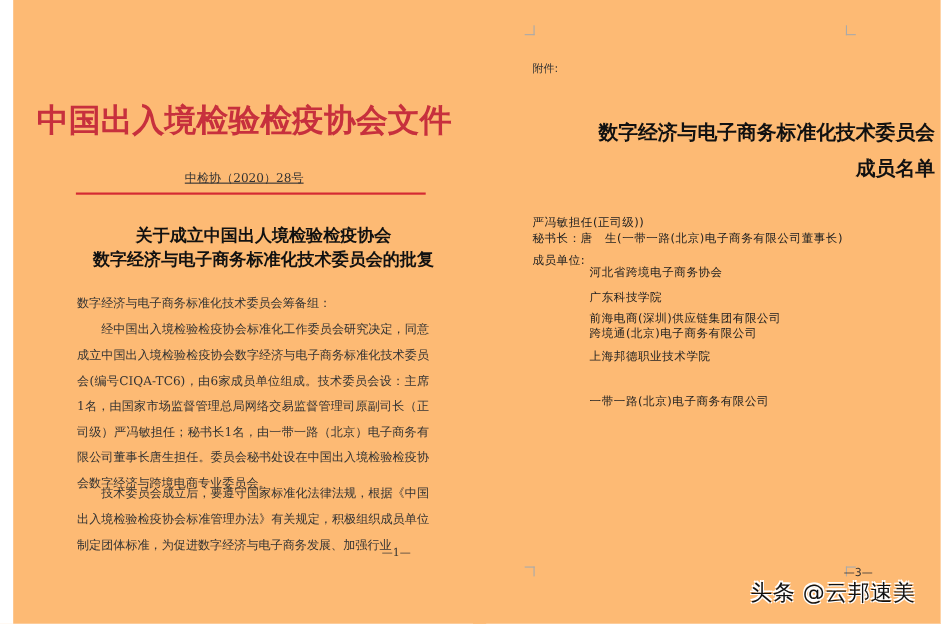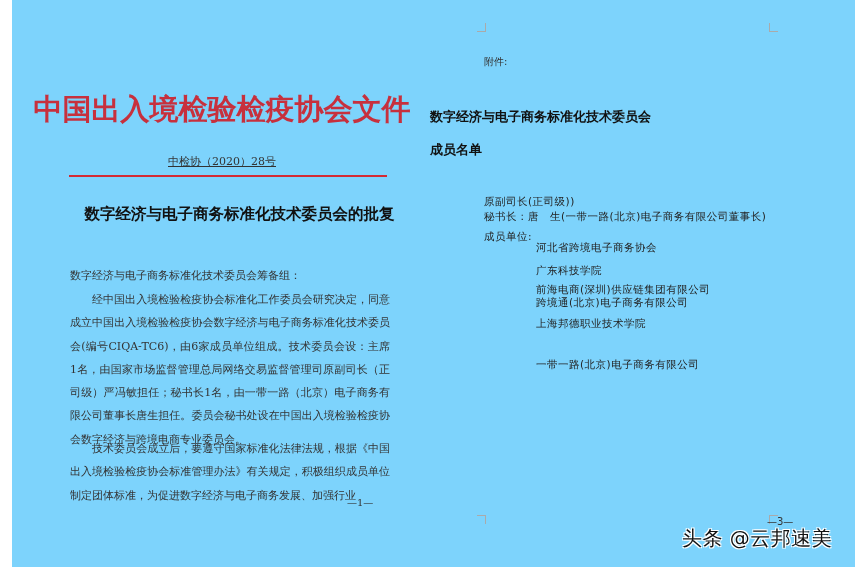--- a/index.html
+++ b/index.html
@@ -1,18 +1,18 @@
 <!DOCTYPE html>
 <html><head>
   <meta charset="utf-8">
   <style>
     html, body { margin: 0; padding: 0; background: #ffffff; }
     body { width: 855px; height: 567px; position: relative; overflow: hidden;
       font-family: "DejaVu Serif", "Liberation Serif", serif; color: #222; }
-    .page { position: absolute; top: 0; height: 567px; background: #7dd3fc; }
+    .page { position: absolute; top: 0; height: 567px; background: #fdba74; }
     .page-left { left: 12px; width: 430px; }
     .page-right { left: 430px; width: 425px; }
 
     .org-title { position: absolute; left: 0; width: 420px; top: 90px; text-align: center;
       color: #c7303d; font-family: "DejaVu Sans", sans-serif; font-size: 29px; font-weight: bold; letter-spacing: 0px; }
     .doc-number { position: absolute; left: 0; width: 420px; top: 154px; text-align: center;
       font-size: 11px; color: #333; text-decoration: underline; }
     .red-rule { position: absolute; left: 57px; width: 318px; top: 175px; height: 2px; background: #d42a33; }
 
     .doc-title { position: absolute; left: 55px; width: 345px; top: 203px; text-align: center;
@@ -24,22 +24,22 @@
     .para2 { top: 437px; text-indent: 22px; }
     .page-num-left { position: absolute; left: 335px; top: 497px; font-size: 10px; color: #333; }
 
     .crop { position: absolute; width: 8px; height: 8px; border-color: #aaa; border-style: solid; border-width: 0; }
     .crop-tl { left: 47px; top: 23px; border-right-width: 1px; border-bottom-width: 1px; }
     .crop-tr { left: 339px; top: 23px; border-left-width: 1px; border-bottom-width: 1px; }
     .crop-bl { left: 47px; top: 515px; border-right-width: 1px; border-top-width: 1px; }
     .crop-br { left: 339px; top: 515px; border-left-width: 1px; border-top-width: 1px; }
 
     .attachment-label { position: absolute; left: 54px; top: 55px; font-size: 10px; color: #333; font-family: "DejaVu Sans", sans-serif; }
-    .member-title { position: absolute; left: 0; width: 420px; text-align: left;
-      font-family: "DejaVu Sans", sans-serif; font-weight: bold; font-size: 13px; color: #111; }
+    .member-title { position: absolute; left: 0; width: 420px; text-align: right;
+      font-family: "DejaVu Sans", sans-serif; font-weight: bold; font-size: 18px; color: #111; }
     .mt1 { top: 108px; }
     .mt2 { top: 141px; }
     .r-text { position: absolute; font-family: "DejaVu Sans", sans-serif; font-size: 10.5px; color: #222; white-space: nowrap; letter-spacing: 0.5px; }
     .chair1 { left: 54px; top: 174px; }
     .chair2 { left: 54px; top: 195px; }
     .secgen { left: 54px; top: 210px; }
     .units-label { left: 54px; top: 230px; }
     .unit { left: 106px; }
     .u0 { top: 241px; } .u1 { top: 264px; } .u2 { top: 283px; } .u3 { top: 296px; } .u4 { top: 317px; } .u5 { top: 358px; }
     .page-num-right { position: absolute; left: 337px; top: 516px; font-size: 10px; color: #333; font-family: "DejaVu Sans", sans-serif; }
@@ -47,37 +47,38 @@
       text-shadow: 1px 1px 0 #fff, -1px -1px 0 #fff, 1px -1px 0 #fff, -1px 1px 0 #fff; letter-spacing: 0.5px; }
   </style>
 </head>
 <body>
 
 <div class="page page-left">
   <div class="org-title">中国出入境检验检疫协会文件</div>
   <div class="doc-number">中检协（2020）28号</div>
   <div class="red-rule"></div>
   <div class="doc-title">
+    <div>关于成立中国出人境检验检疫协会</div>
     <div>数字经济与电子商务标准化技术委员会的批复</div>
   </div>
   <div class="salutation">数字经济与电子商务标准化技术委员会筹备组：</div>
   <div class="body-text para1">经中国出入境检验检疫协会标准化工作委员会研究决定，同意成立中国出入境检验检疫协会数字经济与电子商务标准化技术委员会(编号CIQA-TC6)，由6家成员单位组成。技术委员会设：主席1名，由国家市场监督管理总局网络交易监督管理司原副司长（正司级）严冯敏担任；秘书长1名，由一带一路（北京）电子商务有限公司董事长唐生担任。委员会秘书处设在中国出入境检验检疫协会数字经济与跨境电商专业委员会。</div>
   <div class="body-text para2">技术委员会成立后，要遵守国家标准化法律法规，根据《中国出入境检验检疫协会标准管理办法》有关规定，积极组织成员单位制定团体标准，为促进数字经济与电子商务发展、加强行业</div>
   <div class="page-num-left">—1—</div>
 </div>
 
 <div class="page page-right">
   <div class="crop crop-tl"></div>
   <div class="crop crop-tr"></div>
   <div class="crop crop-bl"></div>
   <div class="crop crop-br"></div>
   <div class="attachment-label">附件:</div>
   <div class="member-title mt1">数字经济与电子商务标准化技术委员会</div>
   <div class="member-title mt2">成员名单</div>
-  <div class="r-text chair2">原副司长(正司级))</div>
+  <div class="r-text chair2">严冯敏担任(正司级))</div>
   <div class="r-text secgen">秘书长：唐　生(一带一路(北京)电子商务有限公司董事长)</div>
   <div class="r-text units-label">成员单位:</div>
   <div class="r-text unit u0">河北省跨境电子商务协会</div>
   <div class="r-text unit u1">广东科技学院</div>
   <div class="r-text unit u2">前海电商(深圳)供应链集团有限公司</div>
   <div class="r-text unit u3">跨境通(北京)电子商务有限公司</div>
   <div class="r-text unit u4">上海邦德职业技术学院</div>
   <div class="r-text unit u5">一带一路(北京)电子商务有限公司</div>
   <div class="page-num-right">—3—</div>
 </div>

